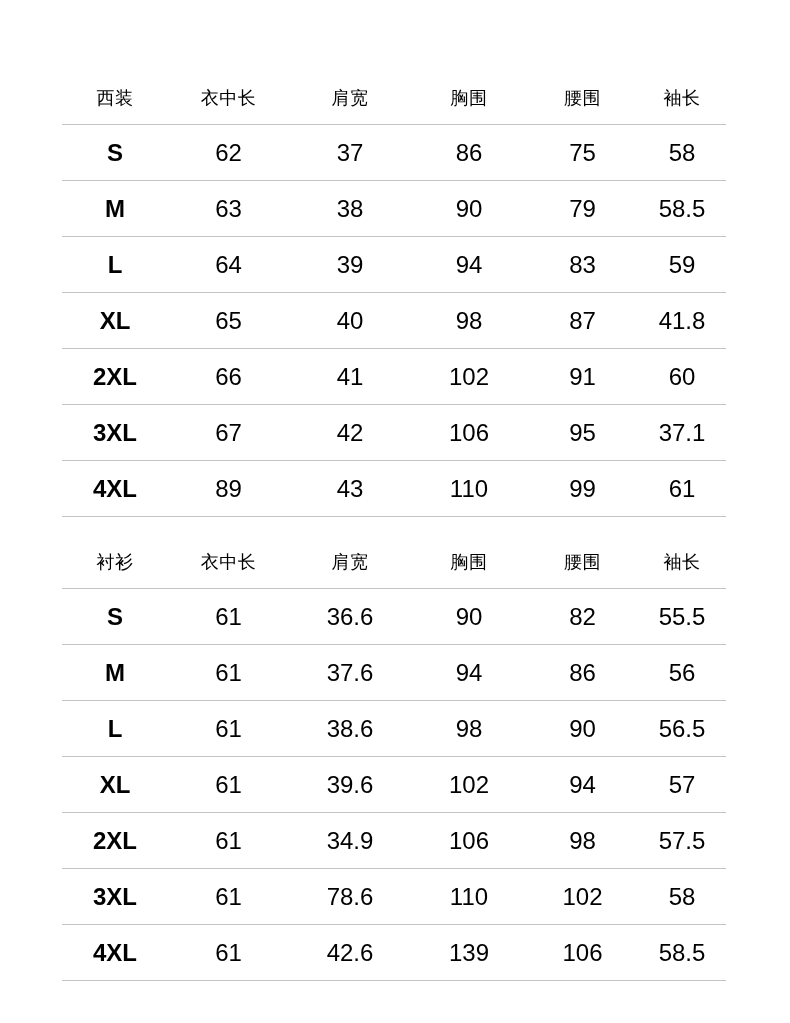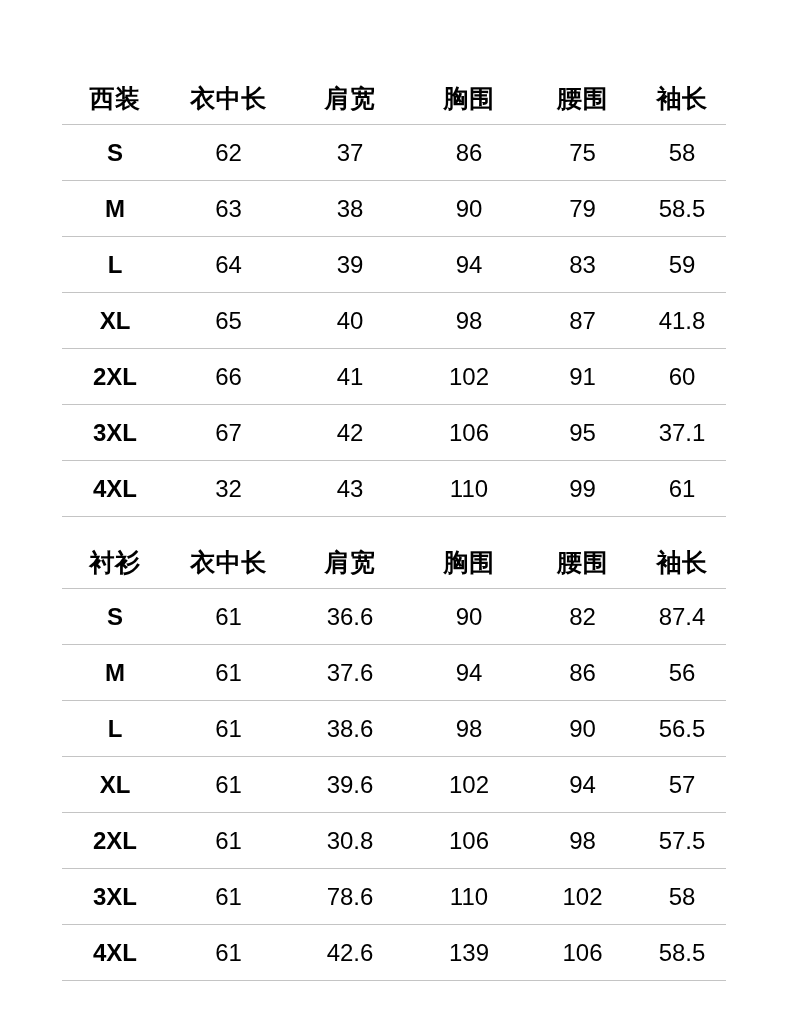--- a/index.html
+++ b/index.html
@@ -39,22 +39,22 @@
 
   .size-table col.c-size { width: 106px; }
   .size-table col.c-a    { width: 121px; }
   .size-table col.c-b    { width: 122px; }
   .size-table col.c-c    { width: 116px; }
   .size-table col.c-d    { width: 111px; }
   .size-table col.c-e    { width: 88px;  }
 
   .size-table thead th {
     height: 52px;
-    font-size: 25px;
-    font-weight: bold;
+    font-size: 18px;
+    font-weight: normal;
     text-align: center;
     vertical-align: middle;
     padding: 0;
     letter-spacing: 0.5px;
     border: none;
     white-space: nowrap;
   }
   .size-table thead tr {
     border-bottom: 1.4px solid #c4c4c4;
   }
@@ -146,21 +146,21 @@
         <tr>
           <td class="size-cell">3XL</td>
           <td>67</td>
           <td>42</td>
           <td>106</td>
           <td>95</td>
           <td>37.1</td>
         </tr>
         <tr>
           <td class="size-cell">4XL</td>
-          <td>32</td>
+          <td>89</td>
           <td>43</td>
           <td>110</td>
           <td>99</td>
           <td>61</td>
         </tr>
       </tbody>
     </table>
   </div>
 
   <div class="size-table" id="shirt-table">
@@ -183,21 +183,21 @@
           <th>袖长</th>
         </tr>
       </thead>
       <tbody>
         <tr>
           <td class="size-cell">S</td>
           <td>61</td>
           <td>36.6</td>
           <td>90</td>
           <td>82</td>
-          <td>87.4</td>
+          <td>55.5</td>
         </tr>
         <tr>
           <td class="size-cell">M</td>
           <td>61</td>
           <td>37.6</td>
           <td>94</td>
           <td>86</td>
           <td>56</td>
         </tr>
         <tr>
@@ -212,21 +212,21 @@
           <td class="size-cell">XL</td>
           <td>61</td>
           <td>39.6</td>
           <td>102</td>
           <td>94</td>
           <td>57</td>
         </tr>
         <tr>
           <td class="size-cell">2XL</td>
           <td>61</td>
-          <td>30.8</td>
+          <td>34.9</td>
           <td>106</td>
           <td>98</td>
           <td>57.5</td>
         </tr>
         <tr>
           <td class="size-cell">3XL</td>
           <td>61</td>
           <td>78.6</td>
           <td>110</td>
           <td>102</td>

